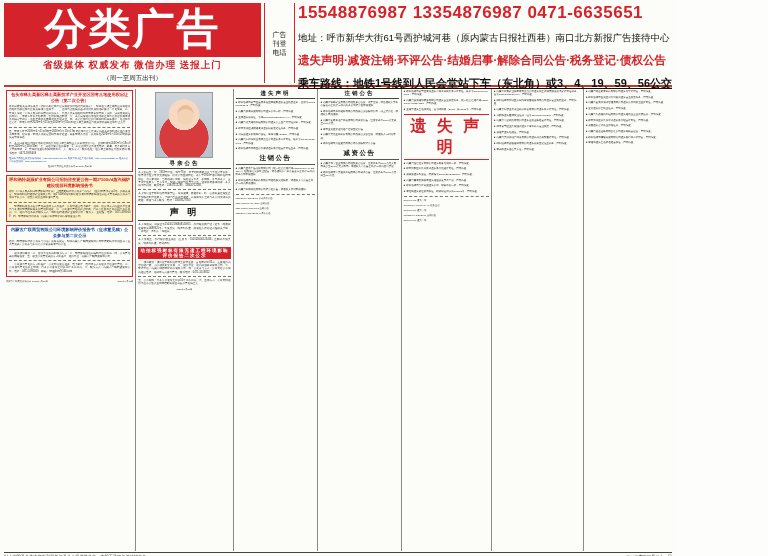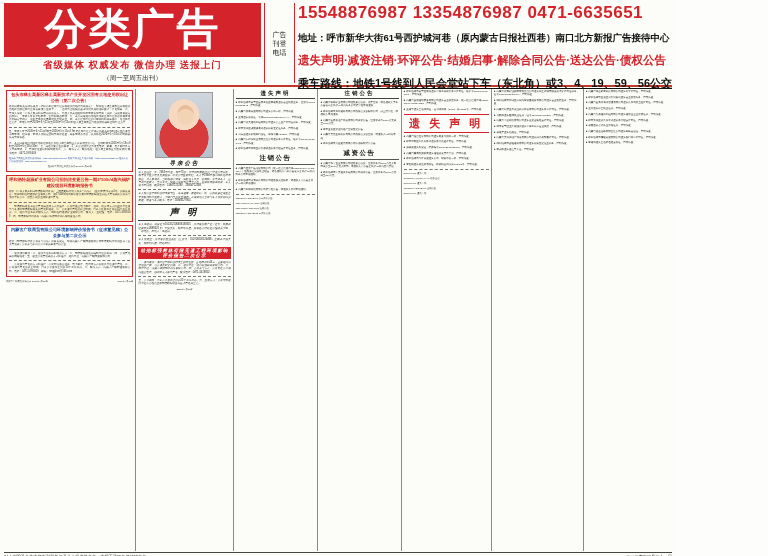--- a/index.html
+++ b/index.html
@@ -117,21 +117,21 @@
     gap: 0;
   }
   .col {
     position: relative;
     border-right: 1px solid #8a8a8a;
     padding: 1px 2px;
     overflow: hidden;
   }
   .col:last-child { border-right: none; }
   .c1 { width: 150px; }
-  .c2 { width: 110px; font-style: italic; }
+  .c2 { width: 110px; }
   .c3 { width: 96px; }
   .c4 { width: 94px; }
   .c5 { width: 102px; }
   .c6 { width: 104px; }
   .c7 { width: 100px; }
 
   .mini {
     font-size: 2.6px;
     line-height: 3.3px;
     text-align: justify;
@@ -153,21 +153,21 @@
     letter-spacing: 3px;
     margin: 2px 0 2px 0;
     color: #111;
     border-top: 1px solid #444;
     border-bottom: 1px solid #444;
     padding: 1px 0;
   }
   .sec-head.red {
     color: #d4232a;
     border-color: #d4232a;
-    font-size: 11px;
+    font-size: 16px;
   }
   .sec-head.sm {
     font-size: 6.5px;
     letter-spacing: 1.5px;
     border: none;
     border-bottom: 1px solid #555;
   }
   .boxed {
     border: 1px solid #d4232a;
     padding: 1px 2px;
@@ -278,22 +278,22 @@
         <span>（周一至周五出刊）</span>
       </div>
     </div>
     <div class="mast-mid">
       <div>广告</div>
       <div>刊登</div>
       <div>电话</div>
     </div>
     <div class="mast-right">
       <div class="phones">15548876987  13354876987  0471-6635651</div>
-      <div style="font-size:9.5px;font-weight:bold;white-space:nowrap;line-height:13px;">地址：呼市新华大街61号西护城河巷（原内蒙古日报社西巷）南口北方新报广告接待中心</div>
-      <div class="svc-line">遗失声明·减资注销·环评公告·结婚启事·解除合同公告·送达公告·债权公告</div>
+      <div style="font-size:9.5px;font-weight:normal;white-space:nowrap;line-height:13px;">地址：呼市新华大街61号西护城河巷（原内蒙古日报社西巷）南口北方新报广告接待中心</div>
+      <div class="svc-line">遗失声明·减资注销·环评公告·结婚启事·解除合同公告·税务登记·债权公告</div>
       <div class="bus-line">乘车路线：地铁1号线到人民会堂站下车（东北角）或3、4、19、59、56公交</div>
     </div>
   </div>
 
   <div class="columns">
 
     <div class="col c1">
       <div class="boxed">
         <div class="boxed-red-title">包头市稀土高新区稀土高新技术产业开发区国有土地使用权出让公告（第二次公告）</div>
         <div class="mini">根据国家有关法律法规及《招标拍卖挂牌出让国有建设用地使用权规定》，现将包头稀土高新区国有建设用地使用权挂牌出让有关事项公告如下：一、挂牌出让地块的基本情况及规划指标要求：详见附表。二、竞买人资格：中华人民共和国境内外的法人、自然人及其他组织均可申请参加竞买（法律、法规另有规定的除外），申请人可以单独申请，也可以联合申请。三、本次国有建设用地使用权挂牌出让按照价高者得原则确定竞得人，但低于底价的最高应价不能成交。四、本次挂牌出让的详细资料和具体要求，见挂牌出让文件。申请人可于2026年4月21日至2026年5月15日到包头稀土高新区自然资源局获取挂牌出让文件。</div>

